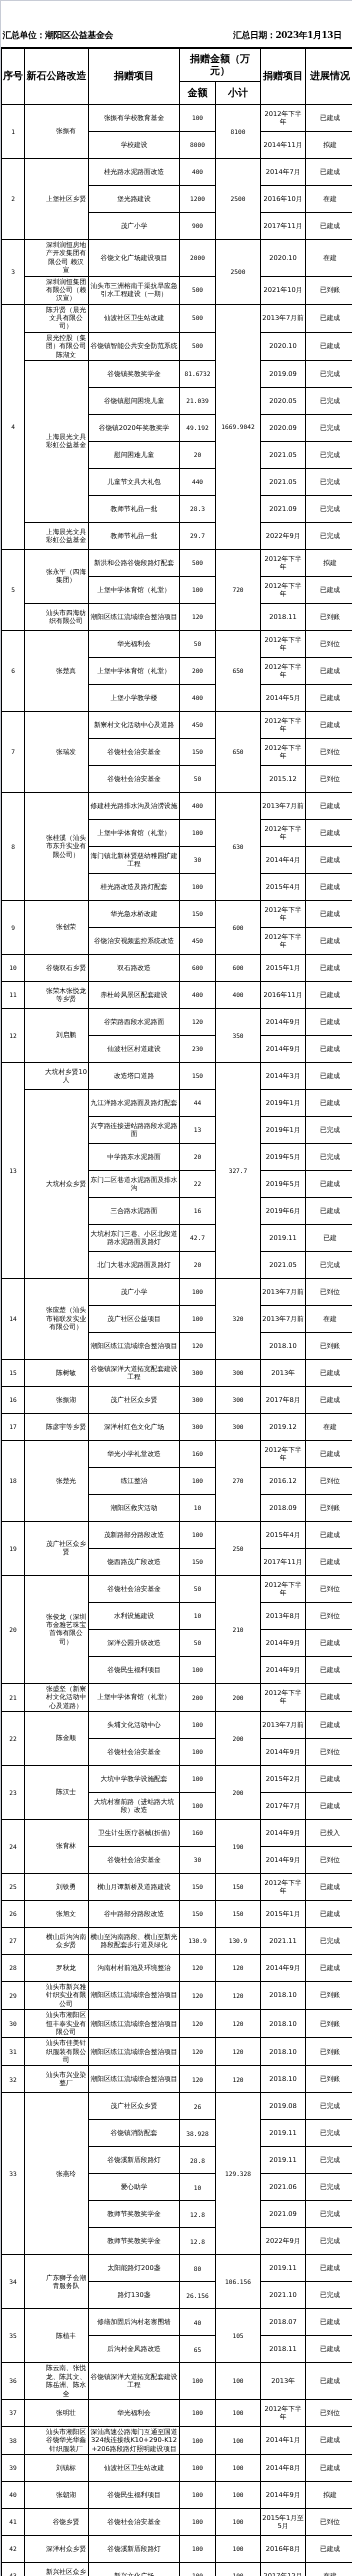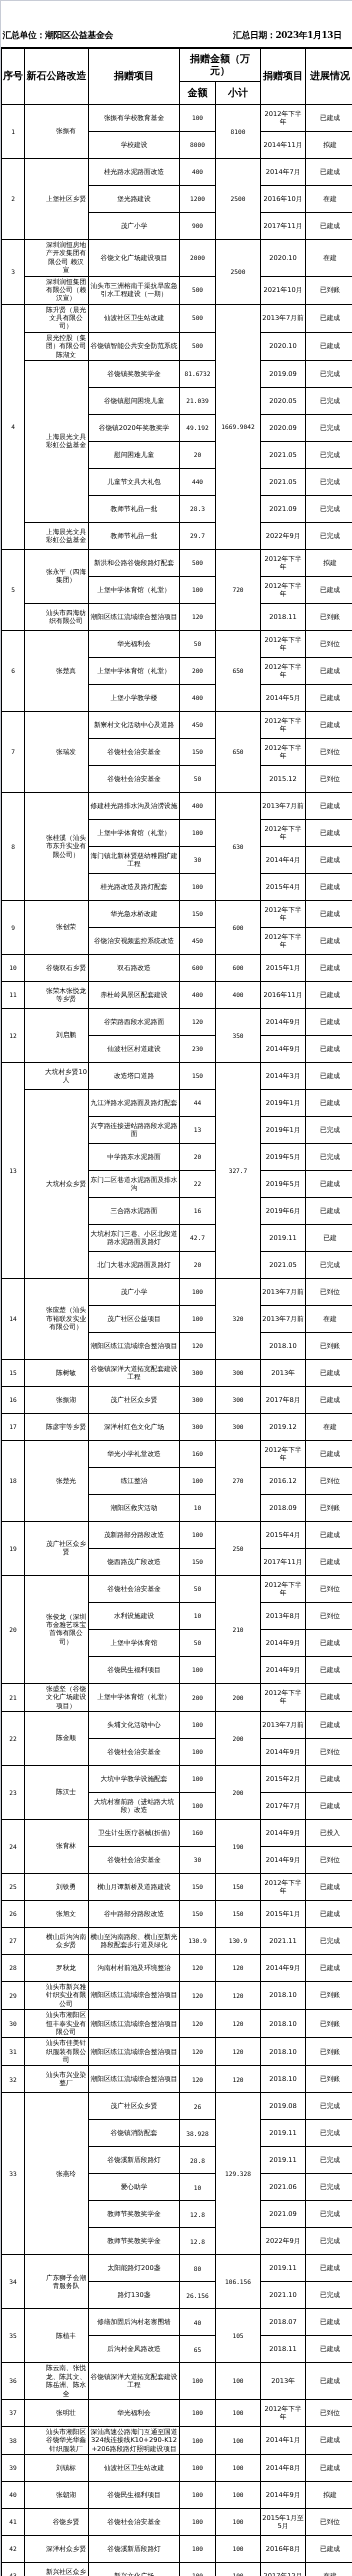--- a/index.html
+++ b/index.html
@@ -445,34 +445,34 @@
           <td>2012年下半年</td>
           <td>已到位</td>
         </tr>
         <tr>
           <td>水利设施建设</td>
           <td class="num">10</td>
           <td>2013年8月</td>
           <td>已到位</td>
         </tr>
         <tr>
-          <td>上堡中学体育馆</td>
+          <td>深洋公园升级改造</td>
           <td class="num">50</td>
           <td>2014年9月</td>
           <td>已建成</td>
         </tr>
         <tr>
           <td>谷饶民生福利项目</td>
           <td class="num">100</td>
           <td>2014年9月</td>
           <td>已建成</td>
         </tr>
         <tr>
           <td rowspan="1" class="num">21</td>
-          <td rowspan="1" class="donor">张盛坚（谷饶文化广场建设项目）</td>
+          <td rowspan="1" class="donor">张盛坚（新寮村文化活动中心及道路）</td>
           <td>上堡中学体育馆（礼堂）</td>
           <td class="num">200</td>
           <td rowspan="1" class="num">200</td>
           <td>2012年下半年</td>
           <td>已建成</td>
         </tr>
         <tr>
           <td rowspan="2" class="num">22</td>
           <td rowspan="2" class="donor">陈金顺</td>
           <td>头埔文化活动中心</td>

